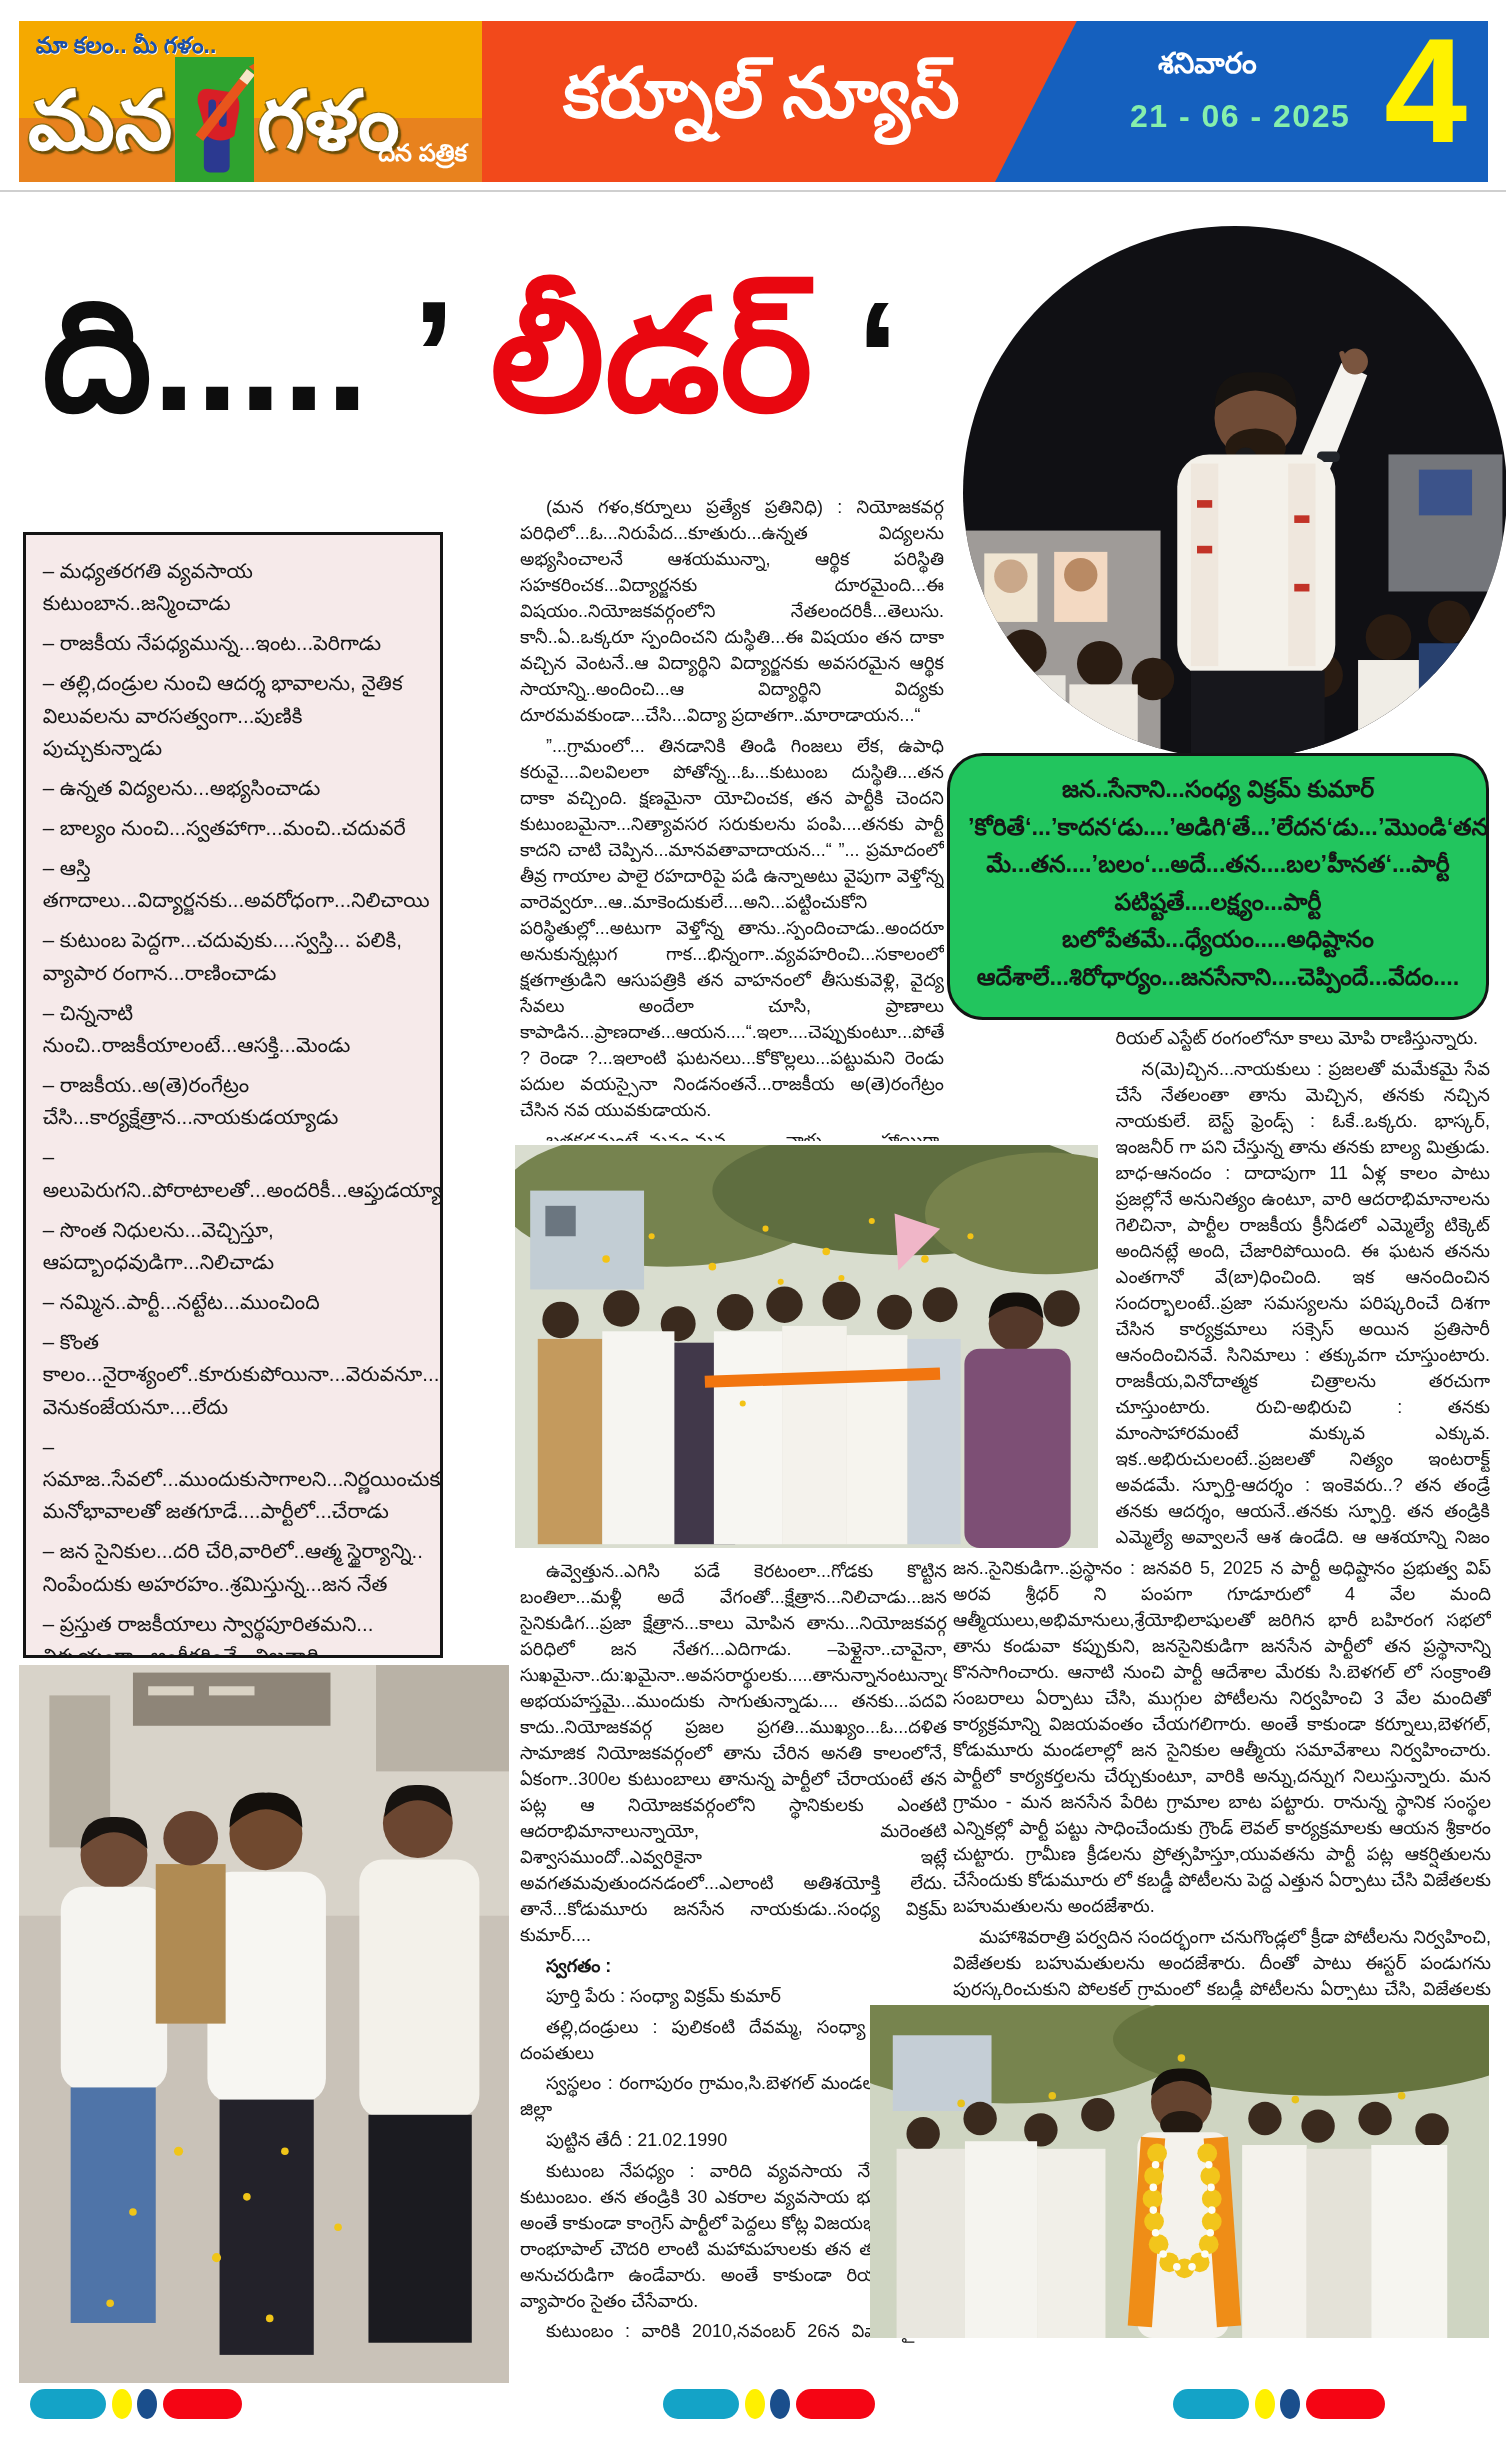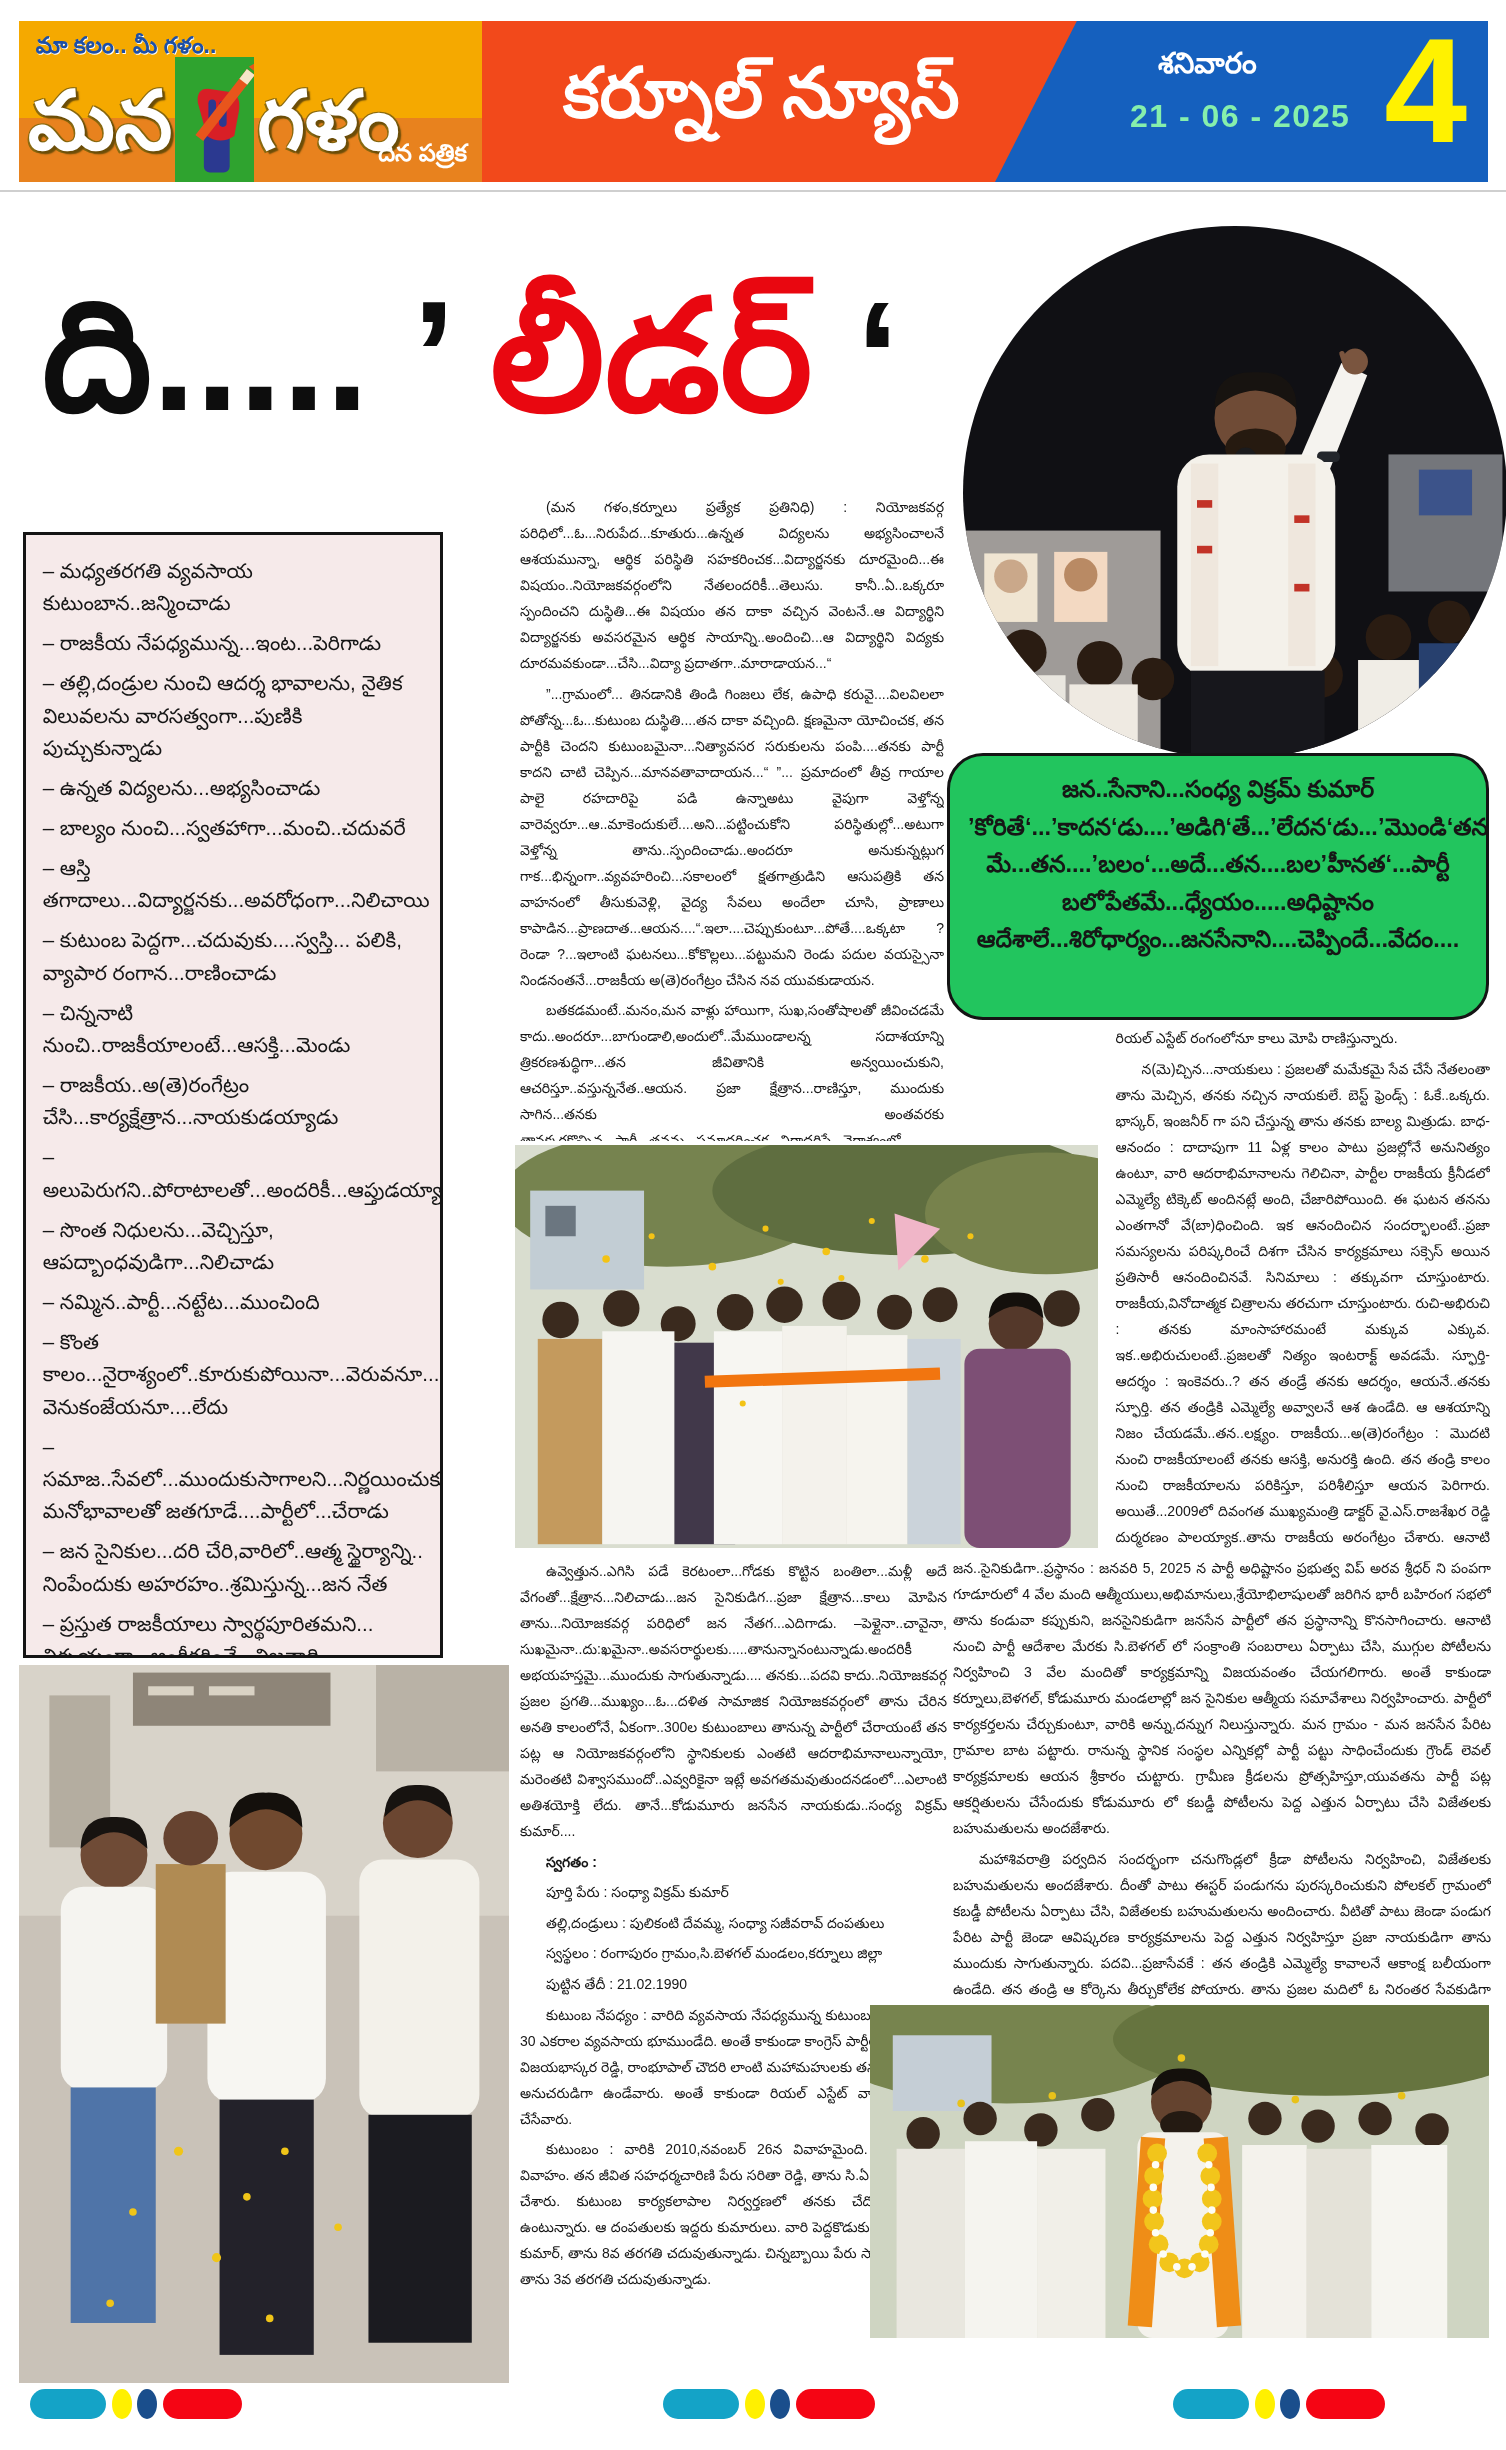--- a/index.html
+++ b/index.html
@@ -42,21 +42,21 @@
   #photo-center{left:515px;top:1145px;width:583px;height:403px;}
   #photo-left{left:19px;top:1665px;width:490px;height:718px;}
   #photo-right{left:870px;top:2005px;width:619px;height:333px;}
 
   
   #highlights{left:23px;top:532px;width:420px;height:1126px;background:#F6EAEA;border:3px solid #141414;
     padding:20px 13.7px 13.7px 16.7px;font-size:20.5px;line-height:1.58;overflow:hidden;}
   #highlights .hl-item{margin:0 0 7.6px 0;}
 
   
-  .bodytext{font-size:14px;line-height:26px;text-align:justify;overflow:hidden;}
+  .bodytext{font-size:18px;line-height:26px;text-align:justify;overflow:hidden;}
   .bodytext p{margin:0 0 4.6px 0;text-indent:26px;}
   .bodytext p.noindent{text-indent:0;}
   #mid-top{left:520px;top:494px;width:424px;height:647px;}
   #mid-bottom{left:520px;top:1558px;width:427px;height:785px;}
   #right-top{left:953px;top:1025px;width:537px;height:526px;}
   #right-top .intrude{float:left;width:152px;height:396px;margin:122px 10.6px 0 0;}
   #right-bottom{left:953px;top:1555px;width:538px;height:445px;}
   .profile-line{margin:0 0 3px 0;text-indent:26px;}
   .profile-head{font-weight:bold;}
 
@@ -191,20 +191,21 @@
 <div class="abs bodytext" id="mid-top" data-name="article-intro-column">
   <p data-name="article-paragraph">(మన గళం,కర్నూలు ప్రత్యేక ప్రతినిధి) : నియోజకవర్గ పరిధిలో...ఓ...నిరుపేద...కూతురు...ఉన్నత విద్యలను అభ్యసించాలనే ఆశయమున్నా, ఆర్థిక  పరిస్థితి సహకరించక...విద్యార్జనకు దూరమైంది...ఈ విషయం..నియోజకవర్గంలోని నేతలందరికీ...తెలుసు. కానీ..ఏ..ఒక్కరూ స్పందించని దుస్థితి...ఈ విషయం తన దాకా వచ్చిన వెంటనే..ఆ విద్యార్థిని విద్యార్జనకు అవసరమైన ఆర్థిక సాయాన్ని..అందించి...ఆ విద్యార్థిని విద్యకు దూరమవకుండా...చేసి...విద్యా ప్రదాతగా..మారాడాయన...“</p>
   <p data-name="article-paragraph">”...గ్రామంలో... తినడానికి తిండి గింజలు లేక, ఉపాధి కరువై....విలవిలలా పోతోన్న...ఓ...కుటుంబ దుస్థితి....తన దాకా వచ్చింది. క్షణమైనా యోచించక, తన పార్టీకి చెందని కుటుంబమైనా...నిత్యావసర సరుకులను పంపి....తనకు పార్టీ కాదని చాటి చెప్పిన...మానవతావాదాయన...“  ”... ప్రమాదంలో తీవ్ర గాయాల పాలై రహదారిపై పడి ఉన్నాఅటు వైపుగా వెళ్తోన్న వారెవ్వరూ...ఆ..మాకెందుకులే....అని...పట్టించుకోని పరిస్థితుల్లో...అటుగా వెళ్తోన్న తాను..స్పందించాడు..అందరూ అనుకున్నట్లుగ గాక...భిన్నంగా..వ్యవహరించి...సకాలంలో క్షతగాత్రుడిని ఆసుపత్రికి తన వాహనంలో తీసుకువెళ్లి, వైద్య సేవలు అందేలా చూసి, ప్రాణాలు కాపాడిన...ప్రాణదాత...ఆయన....“.ఇలా....చెప్పుకుంటూ...పోతే....ఒక్కటా ? రెండా ?...ఇలాంటి ఘటనలు...కోకొల్లలు...పట్టుమని రెండు పదుల వయస్సైనా నిండనంతనే...రాజకీయ అ(తె)రంగేట్రం చేసిన నవ యువకుడాయన.</p>
   <p data-name="article-paragraph">బతకడమంటే..మనం,మన వాళ్లు హాయిగా, సుఖ,సంతోషాలతో జీవించడమే కాదు..అందరూ...బాగుండాలి,అందులో..మేముండాలన్న సదాశయాన్ని త్రికరణశుద్ధిగా...తన జీవితానికి అన్వయించుకుని, ఆచరిస్తూ..వస్తున్ననేత..ఆయన.  ప్రజా క్షేత్రాన...రాణిస్తూ, ముందుకు సాగిన...తనకు  అంతవరకు తానక్కరకొచ్చిన...పార్టీ...తనను...సమాదరించక...నిరాదరిస్తే...నైరాశ్యంలో కూరుకుపోయాడు..అయితే...అది...కొంత వ(మే)రకే....తానున్నది..నియోజకవర్గ శ్రేయస్సు కోసమని, వారి సంక్షేమం కోసం...తాను కార్య క్షేత్రాన...కాలు మోపి, తొక్కక తప్పదని...గ్రహించాడు. తన వారి కోసం, తనను నమ్ముకున్న వారి కోసం...మళ్లీ అలుపెరుగని...పోరాటాలు చేసేందుకు...కార్యోన్ముఖుడయ్యాడు.</p>
 </div>
 
 <div class="abs" id="quotebox" data-name="quote-box">
   <div data-name="quote-line">జన..సేనాని...సంధ్య విక్రమ్ కుమార్</div>
   <div data-name="quote-line">’కోరితే‘...’కాదన‘డు....’అడిగి‘తే...’లేదన‘డు...’మొండి‘తన</div>
   <div data-name="quote-line">మే...తన....’బలం‘...అదే...తన....బల’హీనత‘...పార్టీ</div>
+  <div data-name="quote-line">పటిష్టతే....లక్ష్యం...పార్టీ</div>
   <div data-name="quote-line">బలోపేతమే...ధ్యేయం.....అధిష్టానం</div>
   <div data-name="quote-line">ఆదేశాలే...శిరోధార్యం...జనసేనాని....చెప్పిందే...వేదం....</div>
 </div>
 
 <div class="abs photo" id="photo-center" data-name="ribbon-cutting-crowd-photo">
   <svg viewBox="0 0 768 530" preserveAspectRatio="none" aria-hidden="true">
     <rect width="768" height="530" fill="#d9ddcf"></rect>
     <ellipse cx="200" cy="70" rx="220" ry="90" fill="#76834f"></ellipse>
     <ellipse cx="520" cy="60" rx="260" ry="85" fill="#5f6e40"></ellipse>
     <ellipse cx="700" cy="90" rx="160" ry="80" fill="#77824c"></ellipse>

